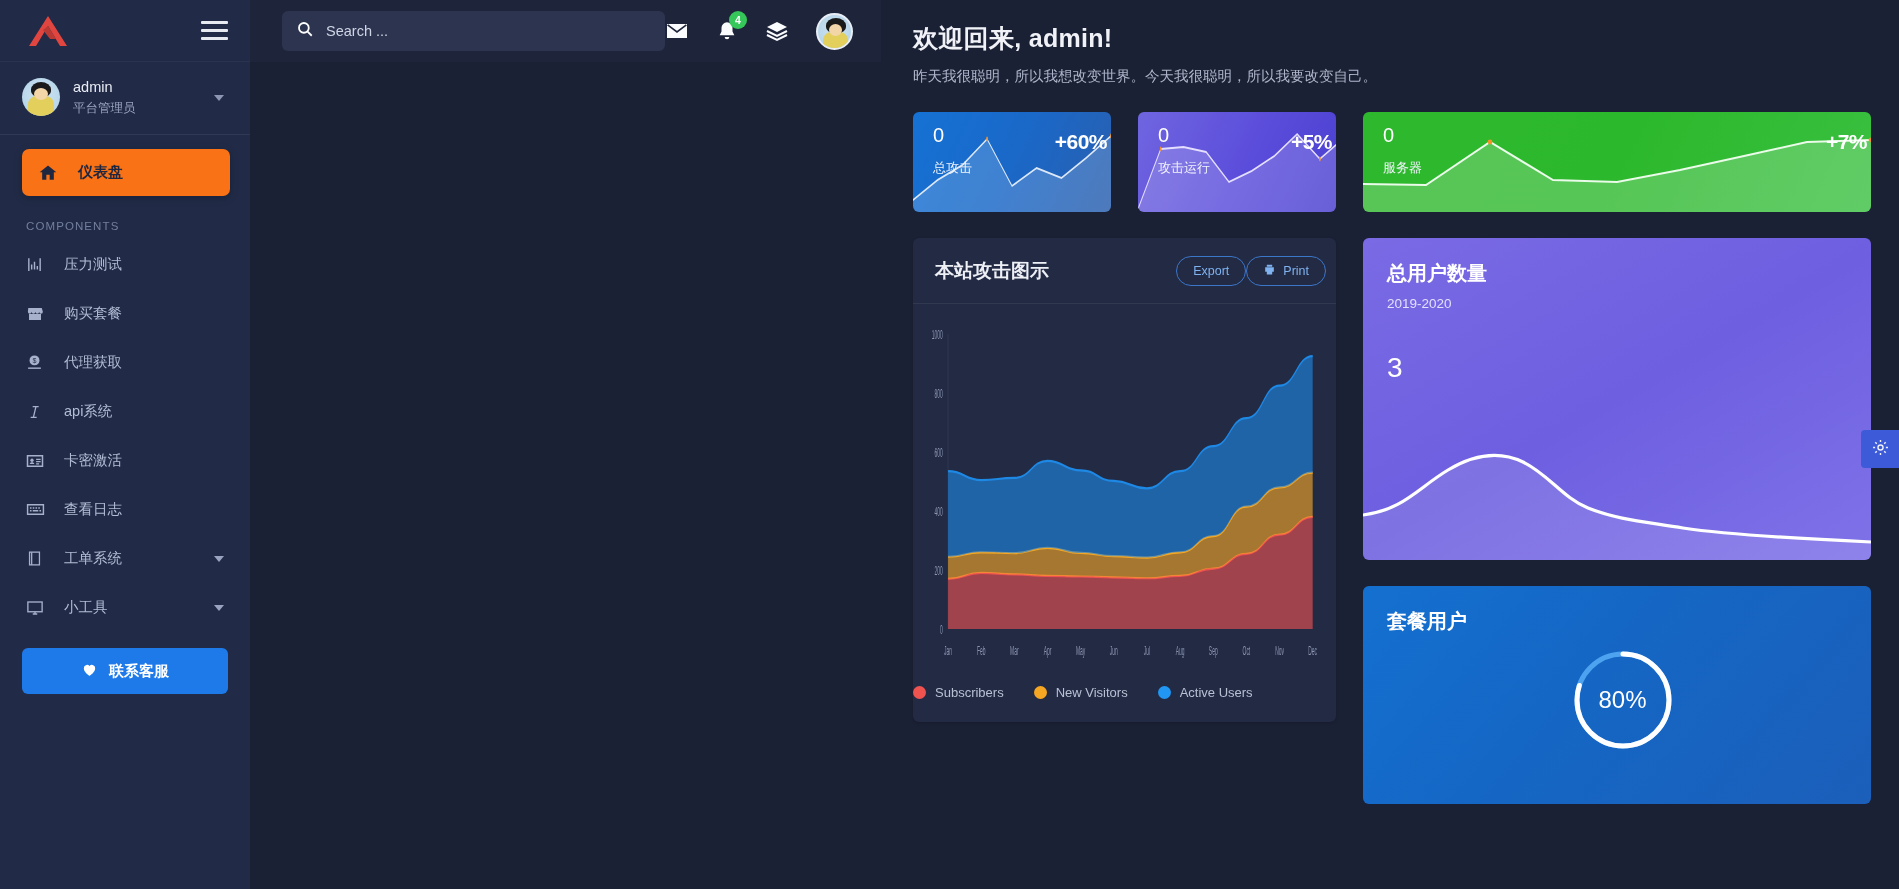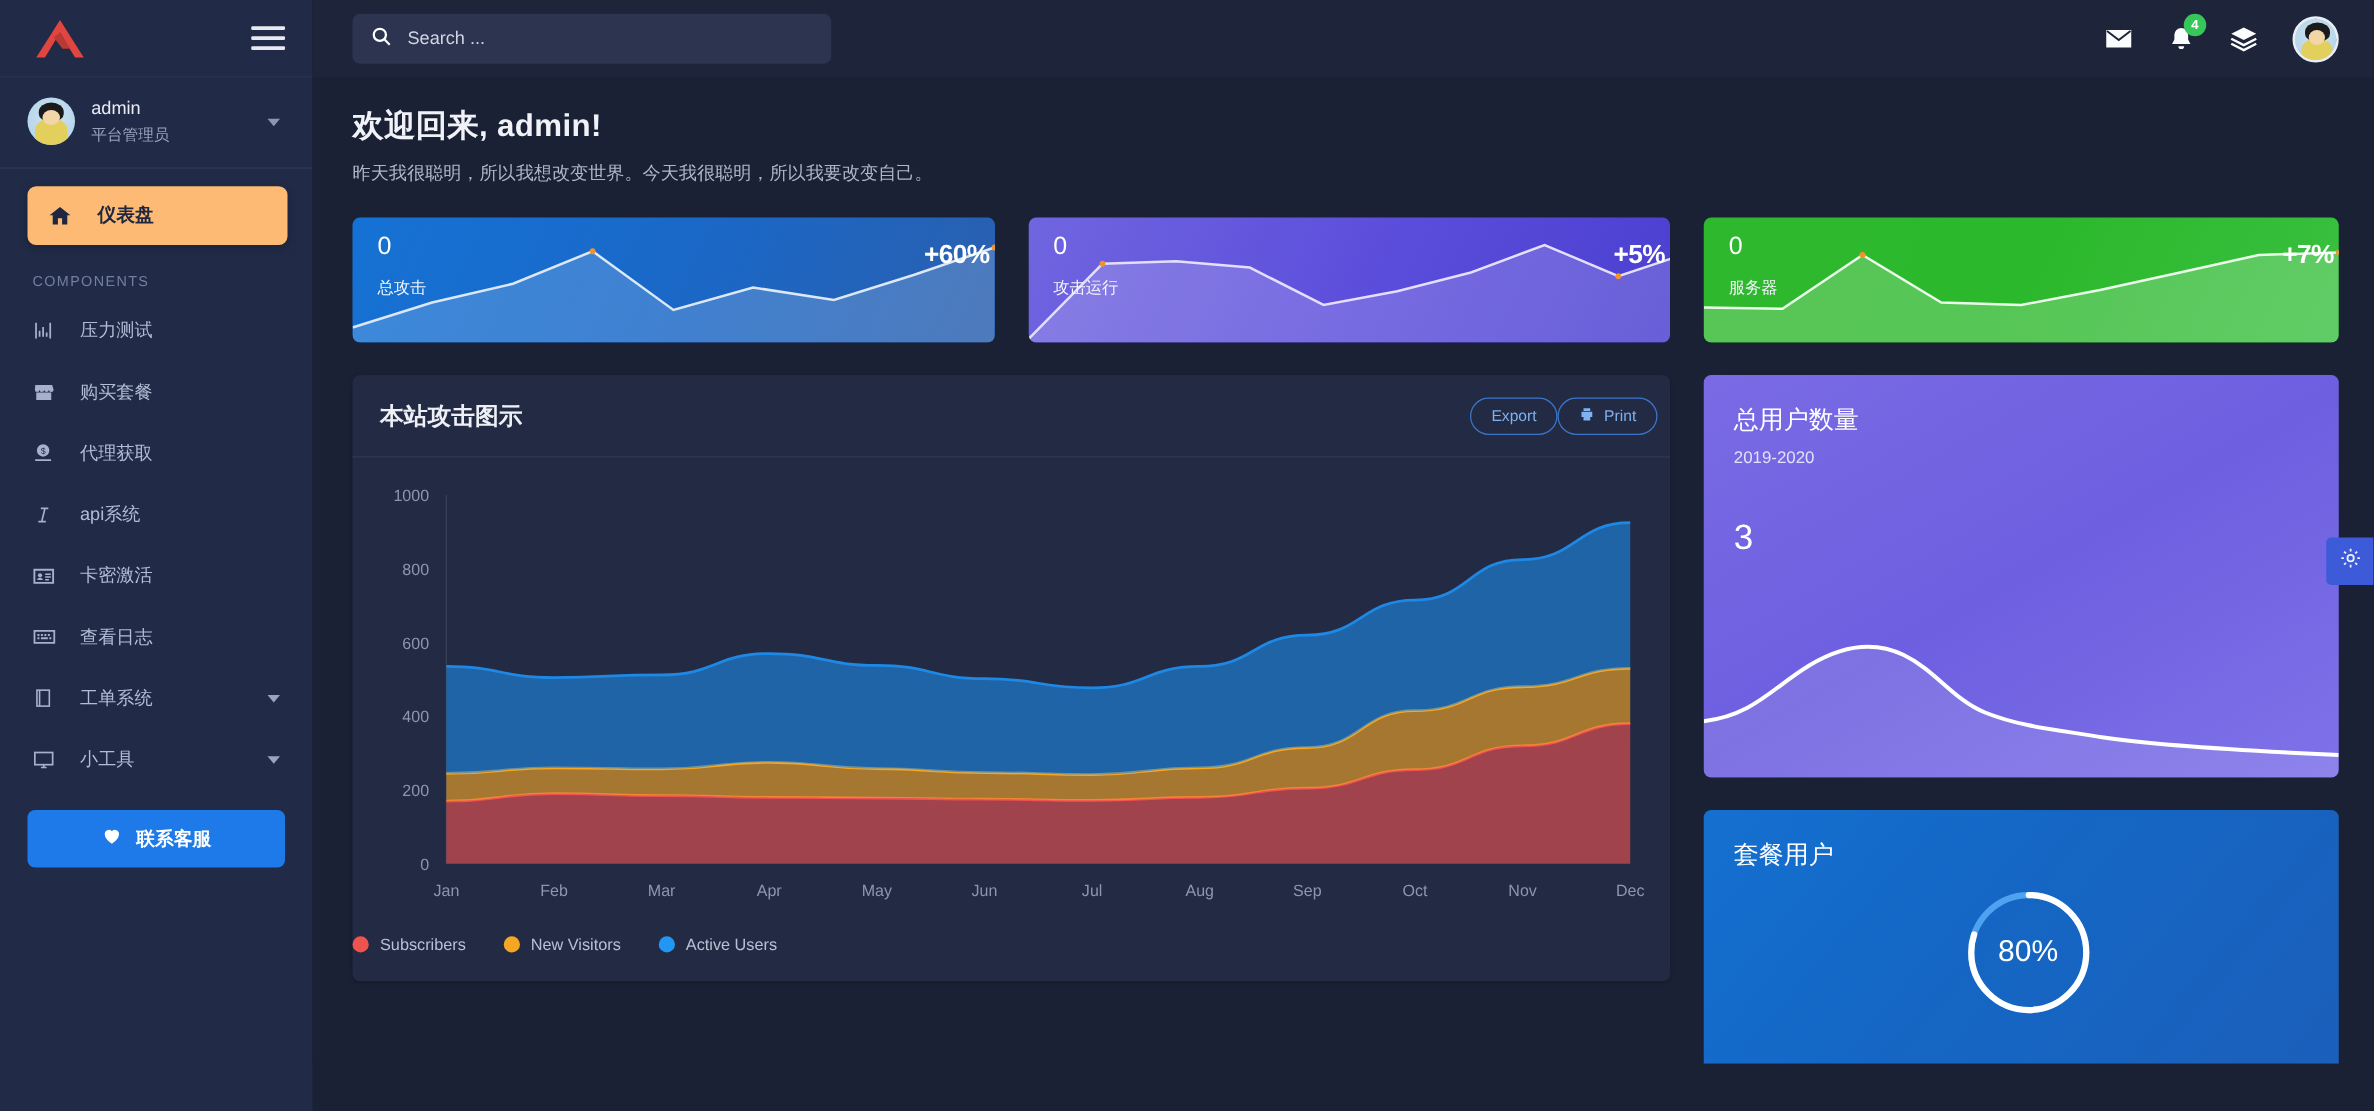--- a/index.html
+++ b/index.html
@@ -48,21 +48,21 @@
   .sb-user-name { color: #e9ecf4; font-size: 14.5px; }
   .sb-user-role { color: #98a2bd; font-size: 12.5px; margin-top: 2px; }
   .caret-down {
     position: absolute; right: 26px; top: 50%; transform: translateY(-50%);
     width: 0; height: 0; border-left: 5px solid transparent; border-right: 5px solid transparent;
     border-top: 6px solid #8d97b3; cursor: pointer;
   }
 
   .sb-active {
     margin: 14px 20px 4px 22px;
-    background: #fdba74;
+    background: #f97316;
     border-radius: 7px;
     height: 47px;
     display: flex; align-items: center;
     padding-left: 16px;
     cursor: pointer;
     box-shadow: 0 2px 8px rgba(0,0,0,0.22);
   }
   .sb-active .ic { color: #1f2740; width: 28px; display:flex; align-items:center; }
   .sb-active .lbl { color: #1f2740; font-size: 15px; font-weight: 600; margin-left: 12px; }
 
@@ -84,21 +84,21 @@
   }
   .sb-cta {
     margin: 16px 22px 0 22px; height: 46px;
     background: #1d7ae8; border-radius: 6px;
     display: flex; align-items: center; justify-content: center; gap: 11px;
     cursor: pointer;
   }
   .sb-cta .lbl { color: #fff; font-size: 15px; font-weight: 600; }
 
   
-  .main { flex: 1; height: 851px; display: flex; flex-direction: column; background: #1b2135; overflow: hidden; position: relative; }
+  .main { flex: 1; height: 851px; display: flex; flex-direction: row; background: #1b2135; overflow: hidden; position: relative; }
 
   .topbar {
     height: 62px; flex: 0 0 62px;
     background: #1e2439;
     display: flex; align-items: center;
     padding: 0 28px 0 32px;
     justify-content: space-between;
   }
   .search-box {
     width: 383px; height: 40px;
@@ -179,21 +179,21 @@
   .chart-area { padding: 12px 18px 6px 10px; }
   .legend { display: flex; justify-content: flex-start; gap: 30px; padding: 4px 0 22px 0; }
   .legend-item { display: flex; align-items: center; gap: 9px; cursor: pointer; }
   .legend-dot { width: 13px; height: 13px; border-radius: 50%; }
   .legend-lbl { color: #b9c0d4; font-size: 13px; }
 
   
   .rcard { border-radius: 6px; overflow: hidden; position: relative; }
   .rcard.users { background: linear-gradient(150deg, #7a6ae4 0%, #6d5fe0 50%, #7f72e8 100%); height: 322px; }
   .rcard.plan  { background: linear-gradient(130deg, #1470d0 0%, #1566c4 45%, #1b5fba 100%); height: 218px; margin-top: 26px; }
-  .rc-title { color: #fff; font-size: 20px; font-weight: 400; }
+  .rc-title { color: #fff; font-size: 20px; font-weight: 700; }
   .rc-sub { color: #e3e0fb; font-size: 13.5px; margin-top: 9px; }
   .rc-big { color: #fff; font-size: 28px; margin-top: 41px; }
   .rc-pad { padding: 22px 24px 0 24px; position: relative; z-index: 2; }
   .rcard.users svg.spark { position: absolute; left: 0; bottom: 0; width: 100%; height: 150px; z-index: 1; }
   .donut-wrap { display: flex; align-items: center; justify-content: center; margin-top: 12px; padding-left: 11px; }
   .donut-val {
     position: absolute; left: 50%; top: 50%; transform: translate(-50%,-50%);
     color: #fff; font-size: 24px;
   }
 

